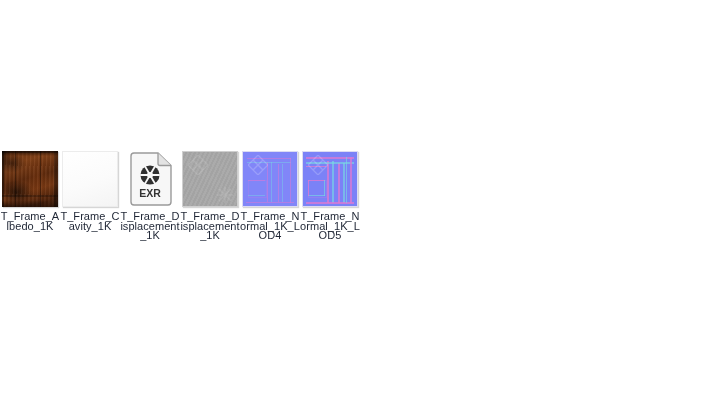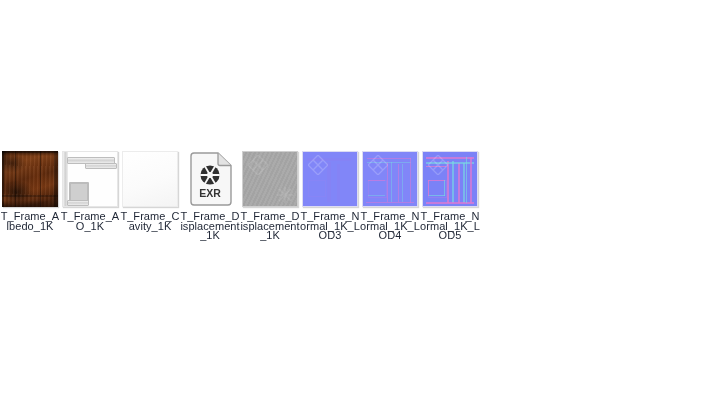--- a/index.html
+++ b/index.html
@@ -196,34 +196,20 @@
 
 <div id="file-grid">
 
   <div class="file-item">
     <div class="thumb-wrap">
       <div class="thumb tex-albedo shadowed"></div>
     </div>
     <div class="file-label">T_Frame_Albedo_1K</div>
   </div>
 
-  <div class="file-item">
-    <div class="thumb-wrap">
-      <div class="thumb tex-ao shadowed">
-        <div class="bar" style="left:4px;  top:5px;  width:46px; height:5px;"></div>
-        <div class="bar" style="left:22px; top:11px; width:30px; height:4px;"></div>
-        <div class="barv" style="left:4px;  top:5px;  width:5px;  height:20px;"></div>
-        <div class="barv" style="left:45px; top:5px;  width:5px;  height:46px;"></div>
-
-        <div class="sq" style="left:6px;  top:30px; width:16px; height:16px;"></div>
-        <div class="bar" style="left:4px;  top:48px; width:20px; height:4px;"></div>
-      </div>
-    </div>
-    <div class="file-label">T_Frame_AO_1K</div>
-  </div>
 
   <div class="file-item">
     <div class="thumb-wrap">
       <div class="thumb tex-cavity shadowed"></div>
     </div>
     <div class="file-label">T_Frame_Cavity_1K</div>
   </div>
 
   <div class="file-item">
     <div class="thumb-wrap">
@@ -268,38 +254,20 @@
               <line x1="15" y1="3" x2="3" y2="15"></line>
           </g>
         </svg>
       </div>
     </div>
     <div class="file-label">T_Frame_Displacement_1K</div>
   </div>
 
 
 
-  <div class="file-item">
-    <div class="thumb-wrap">
-      <div class="thumb tex-normal lod3 shadowed">
-        <div class="npanel" style="left:5px;  top:28px; width:16px; height:15px;"></div>
-        <div class="nline" style="left:24px; top:10px; width:4px;  height:40px;"></div>
-        <div class="nline" style="left:34px; top:12px; width:3px;  height:38px;"></div>
-        <div class="nline" style="left:4px;  top:6px;  width:44px; height:3px;"></div>
-        <svg class="wm tl" width="20" height="20" viewBox="0 0 20 20" style="opacity:.2">
-          <g stroke="#ffffff" stroke-width="1.3" fill="none" transform="rotate(45 10 10)">
-            <rect x="3" y="3" width="14" height="14"></rect>
-              <line x1="3" y1="10" x2="17" y2="10"></line>
-              <line x1="10" y1="3" x2="10" y2="17"></line>
-          </g>
-        </svg>
-      </div>
-    </div>
-    <div class="file-label">T_Frame_Normal_1K_LOD3</div>
-  </div>
 
   <div class="file-item">
     <div class="thumb-wrap">
       <div class="thumb tex-normal lod4 shadowed">
         <div class="npanel" style="left:5px;  top:28px; width:17px; height:16px;"></div>
         <div class="nedge-m" style="left:5px;  top:28px; width:17px; height:1.2px;"></div>
         <div class="nedge-c" style="left:5px;  top:43px; width:17px; height:1.2px;"></div>
         <div class="nedge-m" style="left:24px; top:10px; width:1.3px; height:40px;"></div>
         <div class="nedge-c" style="left:28px; top:10px; width:1.3px; height:40px;"></div>
         <div class="nedge-m" style="left:35px; top:12px; width:1.2px; height:38px;"></div>

